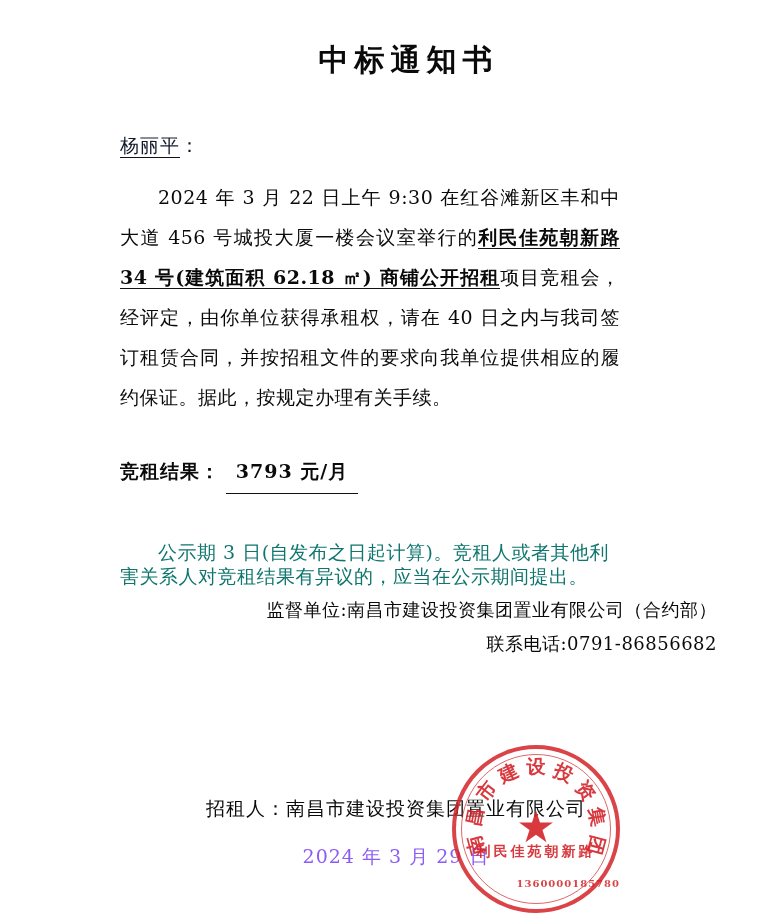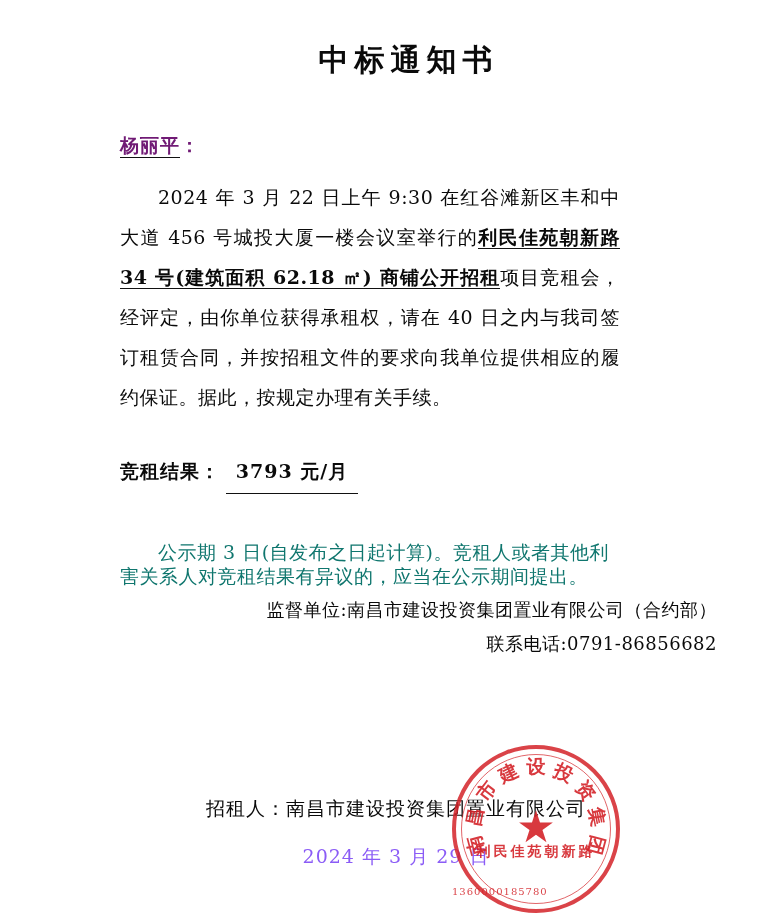--- a/index.html
+++ b/index.html
@@ -27,23 +27,23 @@
     font-size: 30px;
     font-weight: bold;
     letter-spacing: 6px;
     padding-top: 40px;
     padding-right: 20px;
     color: #0a0a0a;
   }
   .salutation {
     margin-top: 52px;
     font-size: 19px;
-    font-weight: bold;
-    letter-spacing: 1px;
-    color: #701a75;
+    font-weight: normal;
+    letter-spacing: 1px;
+    color: #0f172a;
   }
   .salutation .name {
     border-bottom: 1.5px solid #111;
     padding-bottom: 1px;
   }
   .body-para {
     margin-top: 18px;
     font-size: 19px;
     line-height: 40px;
     text-align: justify;
@@ -162,27 +162,28 @@
     font-family: "DejaVu Serif", "Liberation Serif", serif;
     font-size: 19px;
     font-weight: bold;
     color: #d4242a;
     opacity: .9;
     transform-origin: 0 0;
   }
   .seal .bottom-text {
     position: absolute;
     left: 0;
-    bottom: 16px;
-    width: 168px;
-    text-align: left;
+    bottom: 24px;
+    width: 168px;
+    text-align: right;
     font-size: 10px;
     letter-spacing: 1px;
     color: #d4242a;
     opacity: .85;
+    font-weight: bold;
   }
   .seal .mid-text {
     position: absolute;
     left: 0;
     top: 98px;
     width: 168px;
     text-align: center;
     font-size: 14px;
     letter-spacing: 3px;
     color: #d4242a;

